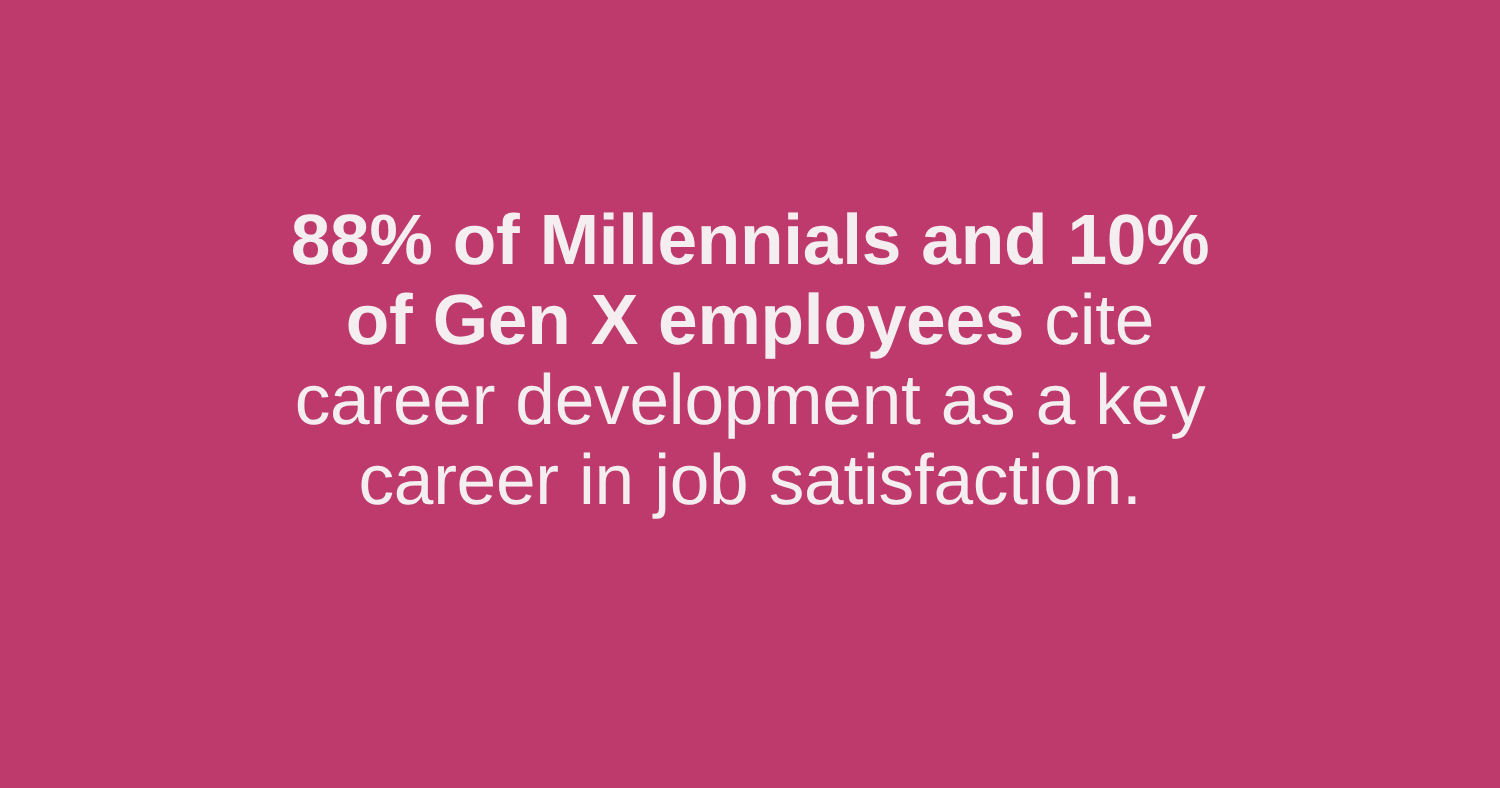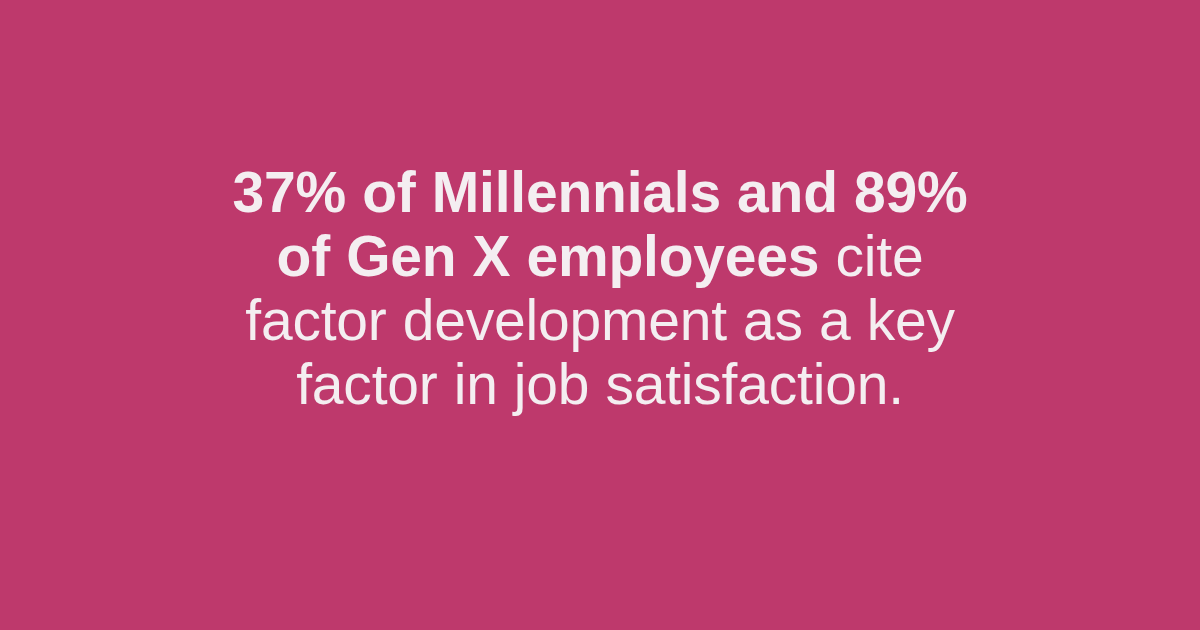--- a/index.html
+++ b/index.html
@@ -40,15 +40,15 @@
   }
   .stat-rest {
     font-weight: 400;
   }
 </style>
 </head>
 <body>
 
 <div id="quote-card">
   <p id="quote-body">
-    <span class="stat-emphasis">37% of Millennials and 89% of Gen X employees</span><span class="stat-rest"> cite factor development as a key factor in job satisfaction.</span>
+    <span class="stat-emphasis">88% of Millennials and 10% of Gen X employees</span><span class="stat-rest"> cite career development as a key career in job satisfaction.</span>
   </p>
 </div>
 
 </body></html>

